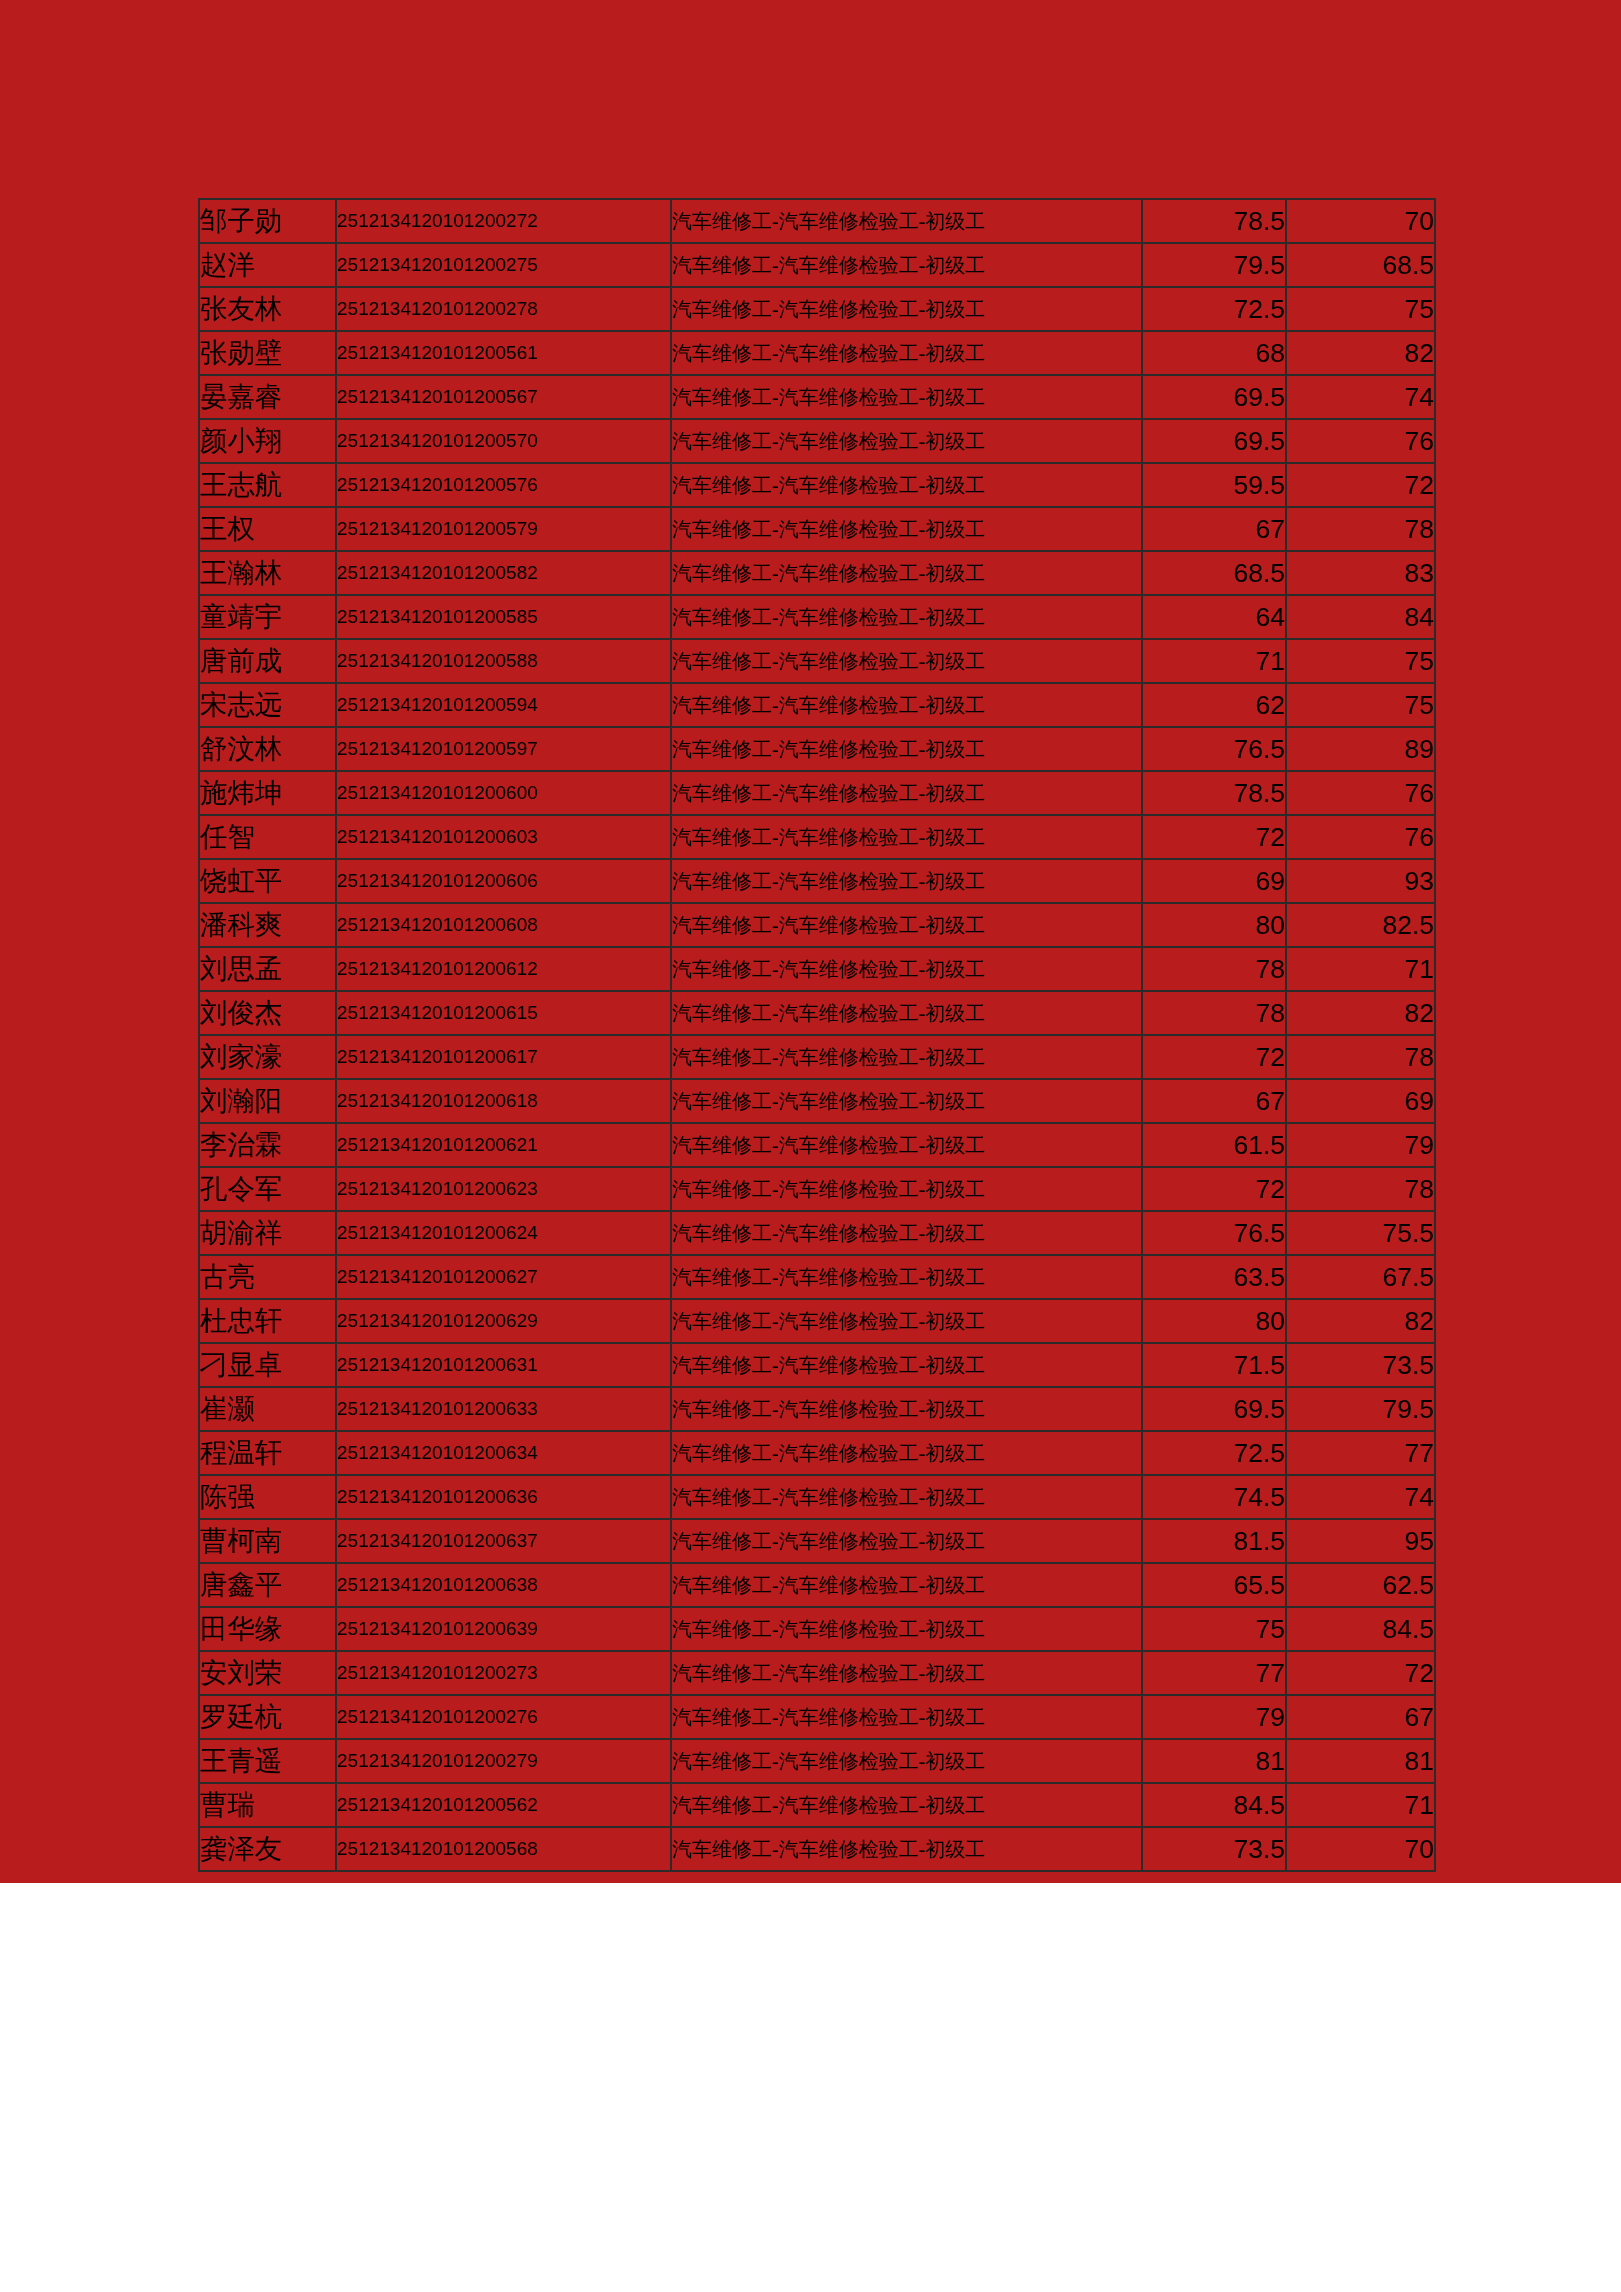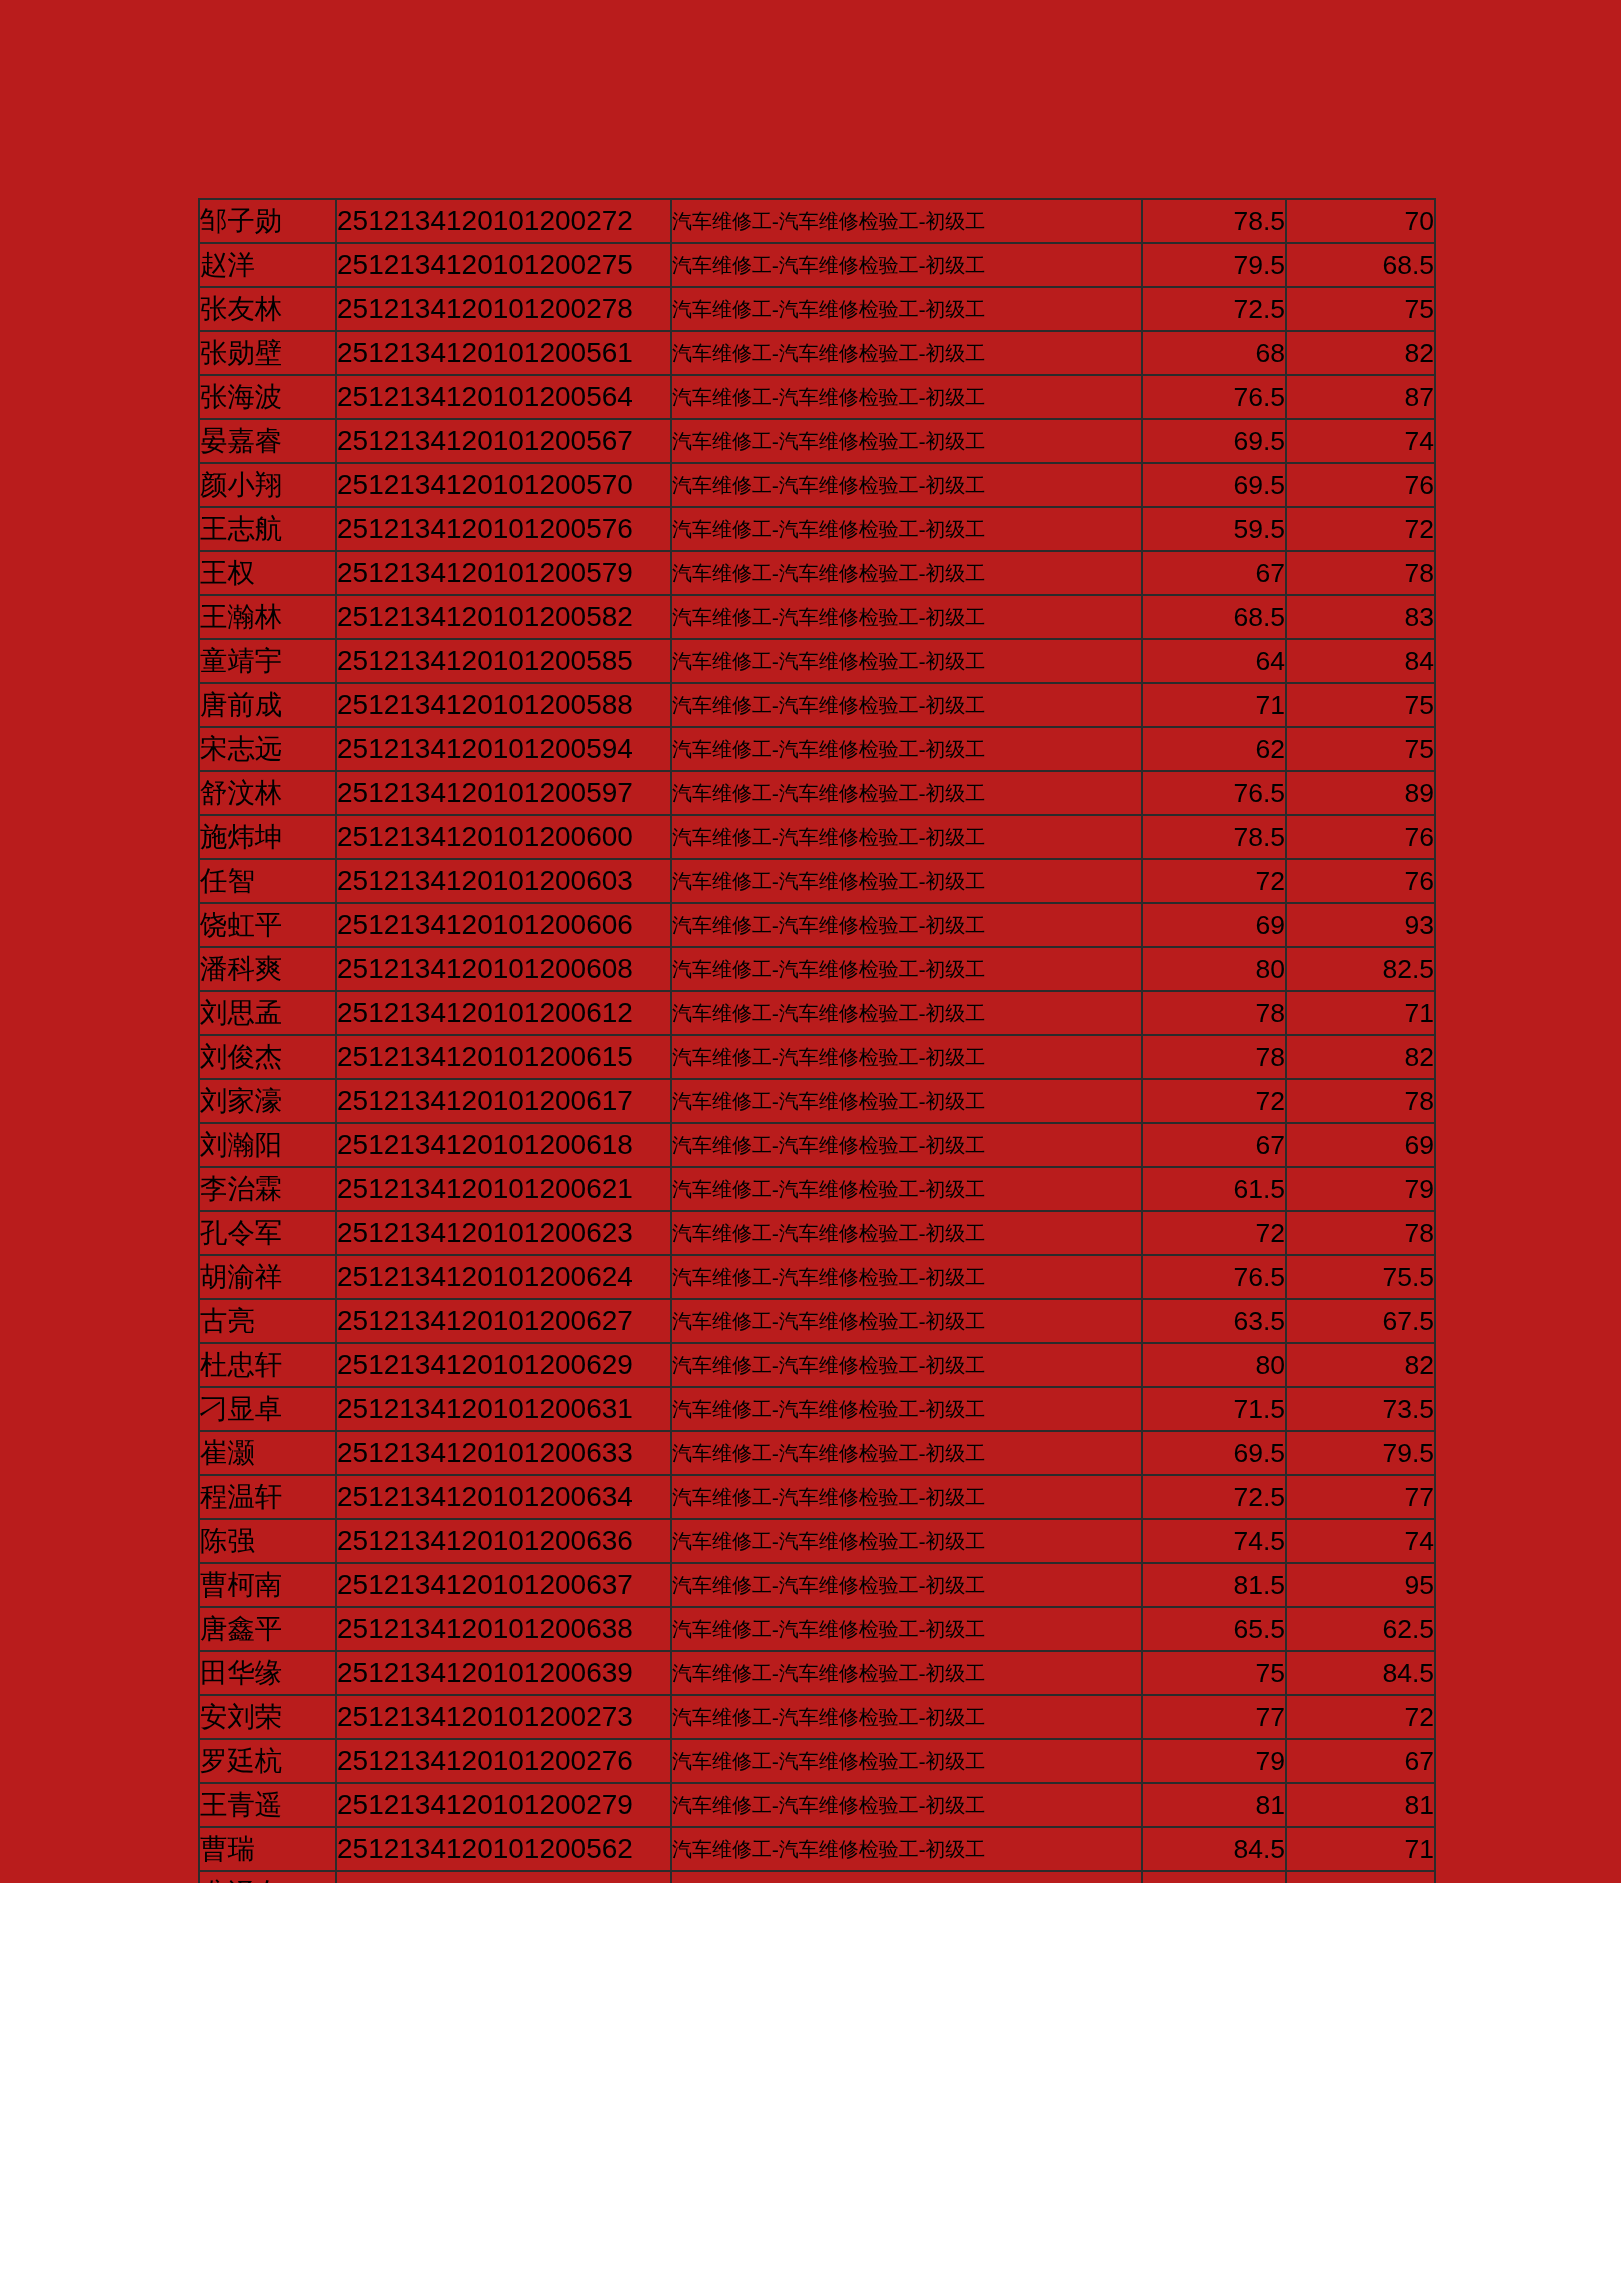--- a/index.html
+++ b/index.html
@@ -35,21 +35,21 @@
     color: #000000;
   }
   td.cell-name {
     padding-left: 13.7px;
     font-family: "Liberation Serif", "DejaVu Serif", serif;
     font-size: 27.4px;
   }
   td.cell-id {
     padding-left: 11.8px;
     font-family: "Liberation Sans", "DejaVu Sans", sans-serif;
-    font-size: 28px;
+    font-size: 19px;
   }
   td.cell-category {
     padding-left: 9.8px;
     font-family: "Liberation Serif", "DejaVu Serif", serif;
     font-size: 20px;
   }
   td.cell-score {
     text-align: right;
     padding-right: 15.7px;
     font-family: "Liberation Sans", "DejaVu Sans", sans-serif;
@@ -91,27 +91,20 @@
       <td class="cell-score">75</td>
     </tr>
         <tr>
       <td class="cell-name">张勋壁</td>
       <td class="cell-id">2512134120101200561</td>
       <td class="cell-category">汽车维修工-汽车维修检验工-初级工</td>
       <td class="cell-score">68</td>
       <td class="cell-score">82</td>
     </tr>
         <tr>
-      <td class="cell-name">张海波</td>
-      <td class="cell-id">2512134120101200564</td>
-      <td class="cell-category">汽车维修工-汽车维修检验工-初级工</td>
-      <td class="cell-score">76.5</td>
-      <td class="cell-score">87</td>
-    </tr>
-        <tr>
       <td class="cell-name">晏嘉睿</td>
       <td class="cell-id">2512134120101200567</td>
       <td class="cell-category">汽车维修工-汽车维修检验工-初级工</td>
       <td class="cell-score">69.5</td>
       <td class="cell-score">74</td>
     </tr>
         <tr>
       <td class="cell-name">颜小翔</td>
       <td class="cell-id">2512134120101200570</td>
       <td class="cell-category">汽车维修工-汽车维修检验工-初级工</td>

